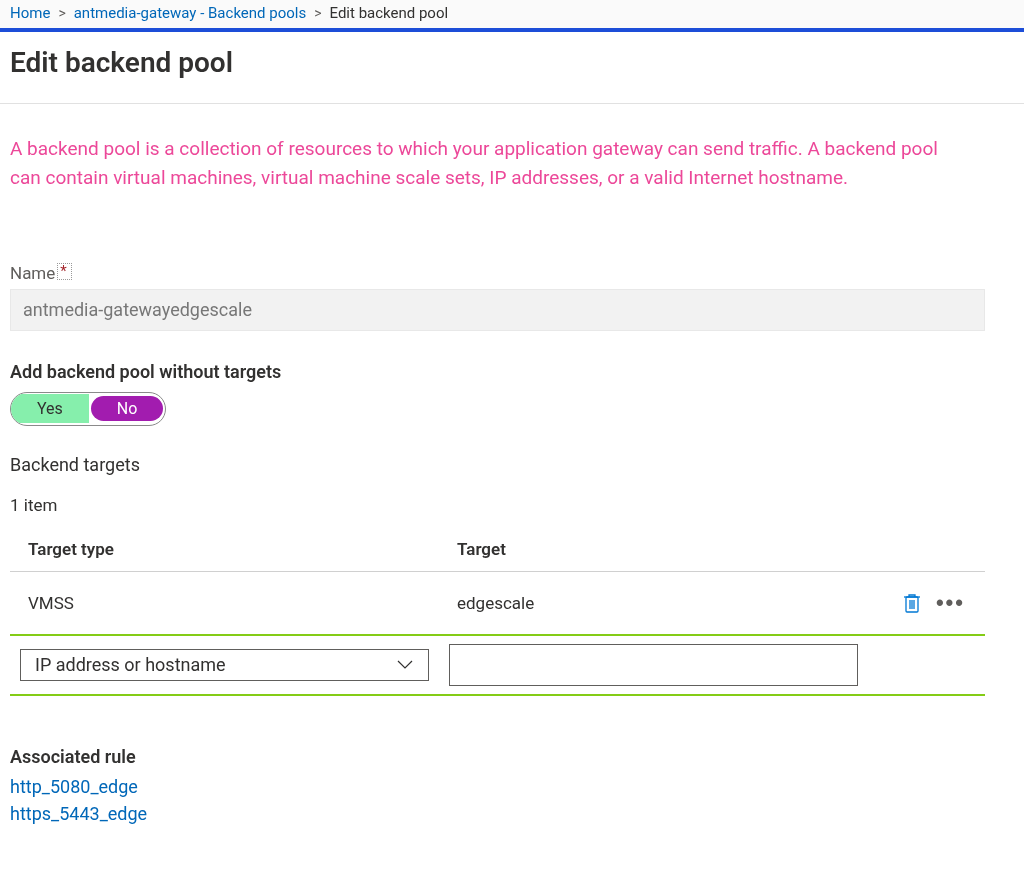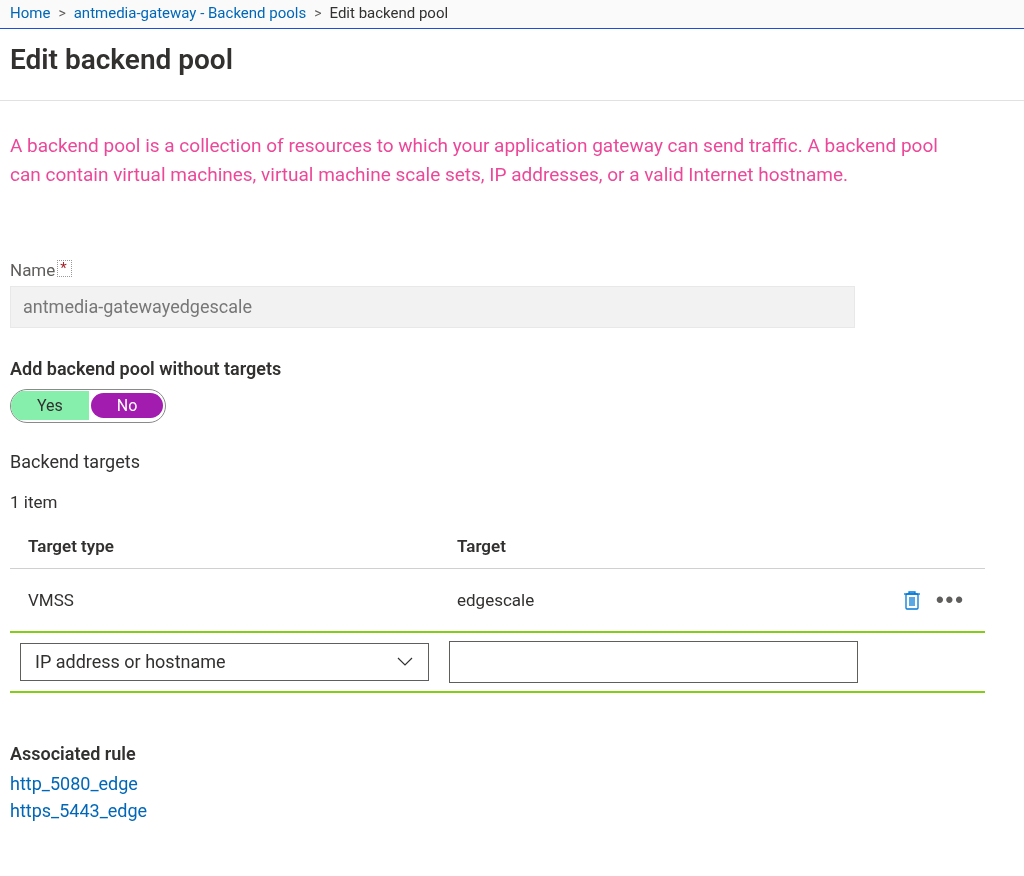--- a/index.html
+++ b/index.html
@@ -9,21 +9,21 @@
     }
     body {
       font-family: "Segoe UI", -apple-system, BlinkMacSystemFont, Roboto, Arial, sans-serif;
       font-size: 14px;
       color: #323130;
       background: #fff;
       width: 1024px;
     }
     .breadcrumb {
       padding: 4px 10px 6px 10px;
-      border-bottom: 1px solid #1d4ed8;
+      border-bottom: 4px solid #1d4ed8;
       background: #fafafa;
       font-size: 15px;
       display: flex;
       align-items: center;
       gap: 8px;
     }
     .breadcrumb a {
       color: #0067b8;
       text-decoration: none;
     }
@@ -62,21 +62,21 @@
     .required-star {
       color: #a4262c;
       font-size: 15px;
       border: 1px dotted #999;
       padding: 0 4px 0 2px;
       line-height: 1;
       position: relative;
       top: -1px;
     }
     .name-input {
-      width: 845px;
+      width: 975px;
       max-width: 100%;
       height: 42px;
       padding: 6px 12px;
       background: #f2f2f2;
       border: 1px solid #e8e8e8;
       font-size: 18px;
       color: #777;
       margin-bottom: 30px;
       font-family: inherit;
     }
@@ -139,21 +139,21 @@
     .col-target { width: 44%; }
     .col-actions { width: 12%; text-align: right;}
     .dropdown-cell {
       padding: 8px 10px !important;
     }
     .dropdown {
       display: flex;
       align-items: center;
       justify-content: space-between;
       border: 1px solid #605e5c;
-      height: 38px;
+      height: 32px;
       padding: 0 14px;
       font-size: 18px;
       color: #323130;
       background: #fff;
       cursor: pointer;
     }
     .dropdown .chev {
       font-size: 15px;
       color: #323130;
     }

